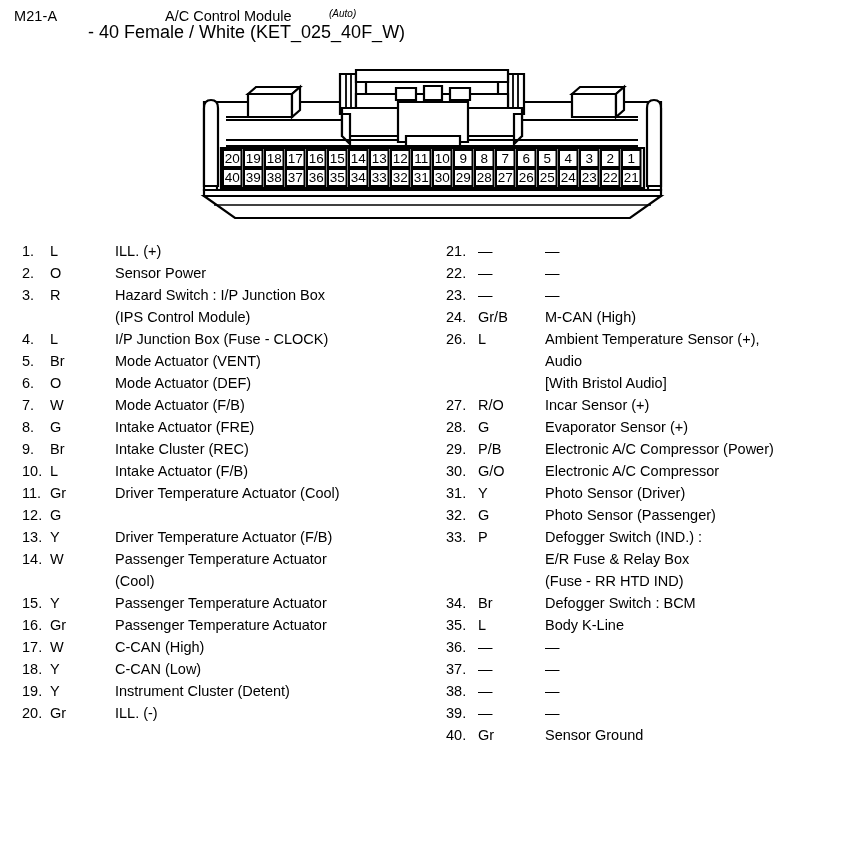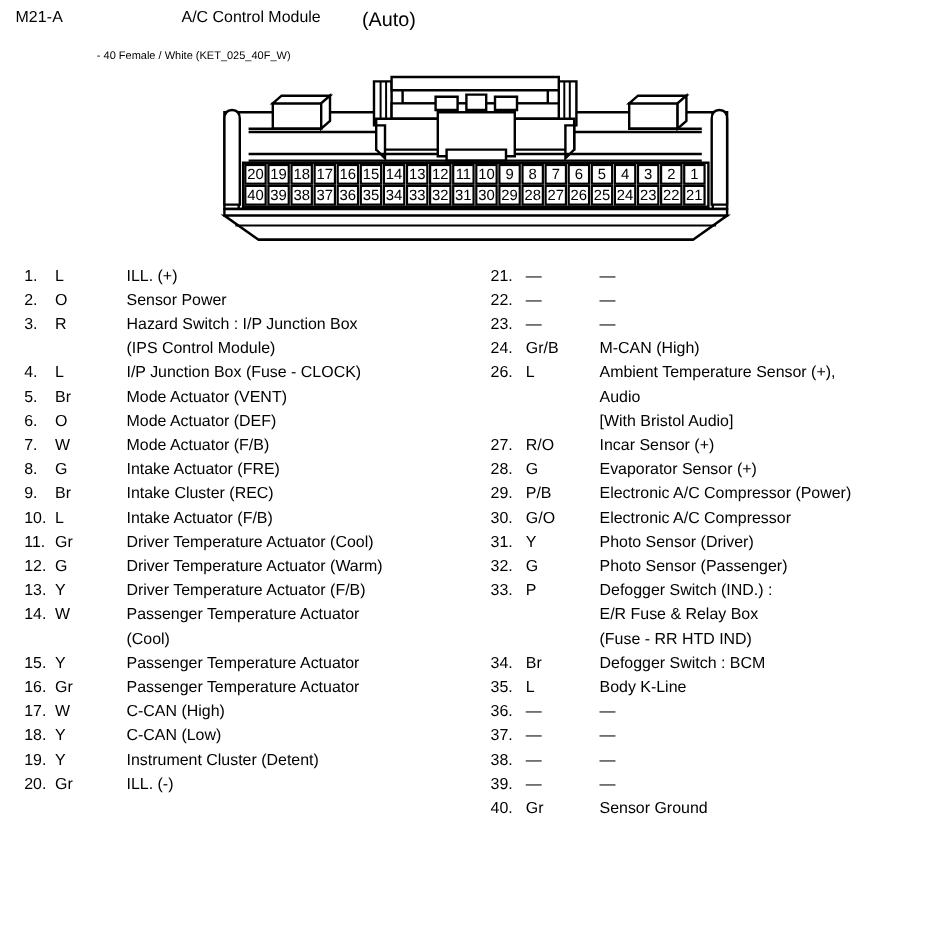--- a/index.html
+++ b/index.html
@@ -13,22 +13,22 @@
     position: relative;
     font-family: "Liberation Sans", sans-serif;
     color: #000000;
     overflow: hidden;
   }
 
   
   #header { position: absolute; left: 0; top: 0; width: 713px; height: 60px; }
   .hdr-code  { position: absolute; left: 14px;  top: 8px;  font-size: 14.5px; letter-spacing: .1px; }
   .hdr-name  { position: absolute; left: 133px; top: 8px;  font-size: 14.5px; margin-left: 32px; }
-  .hdr-auto  { position: absolute; left: 329px; top: 8px;  font-size: 18px; }
-  .hdr-sub   { position: absolute; left: 88px;  top: 46px; font-size: 10px; }
+  .hdr-auto  { position: absolute; left: 329px; top: 8px;  font-size: 10px; font-style: italic; }
+  .hdr-sub   { position: absolute; left: 88px;  top: 22px; font-size: 18px; }
 
   
   #connector {
     position: absolute;
     left: 190px; top: 62px;
     width: 485px; height: 160px;
   }
   #connector svg { display: block; }
 
   
@@ -279,21 +279,20 @@
       <span class="pin-desc">Intake Actuator (F/B)</span>
     </div>
     <div class="pinrow">
       <span class="pin-no">11.</span>
       <span class="pin-code">Gr</span>
       <span class="pin-desc">Driver Temperature Actuator (Cool)</span>
     </div>
     <div class="pinrow">
       <span class="pin-no">12.</span>
       <span class="pin-code">G</span>
-      <span class="pin-desc">Driver Temperature Actuator (Warm)</span>
     </div>
     <div class="pinrow">
       <span class="pin-no">13.</span>
       <span class="pin-code">Y</span>
       <span class="pin-desc">Driver Temperature Actuator (F/B)</span>
     </div>
     <div class="pinrow">
       <span class="pin-no">14.</span>
       <span class="pin-code">W</span>
       <span class="pin-desc">Passenger Temperature Actuator</span>

